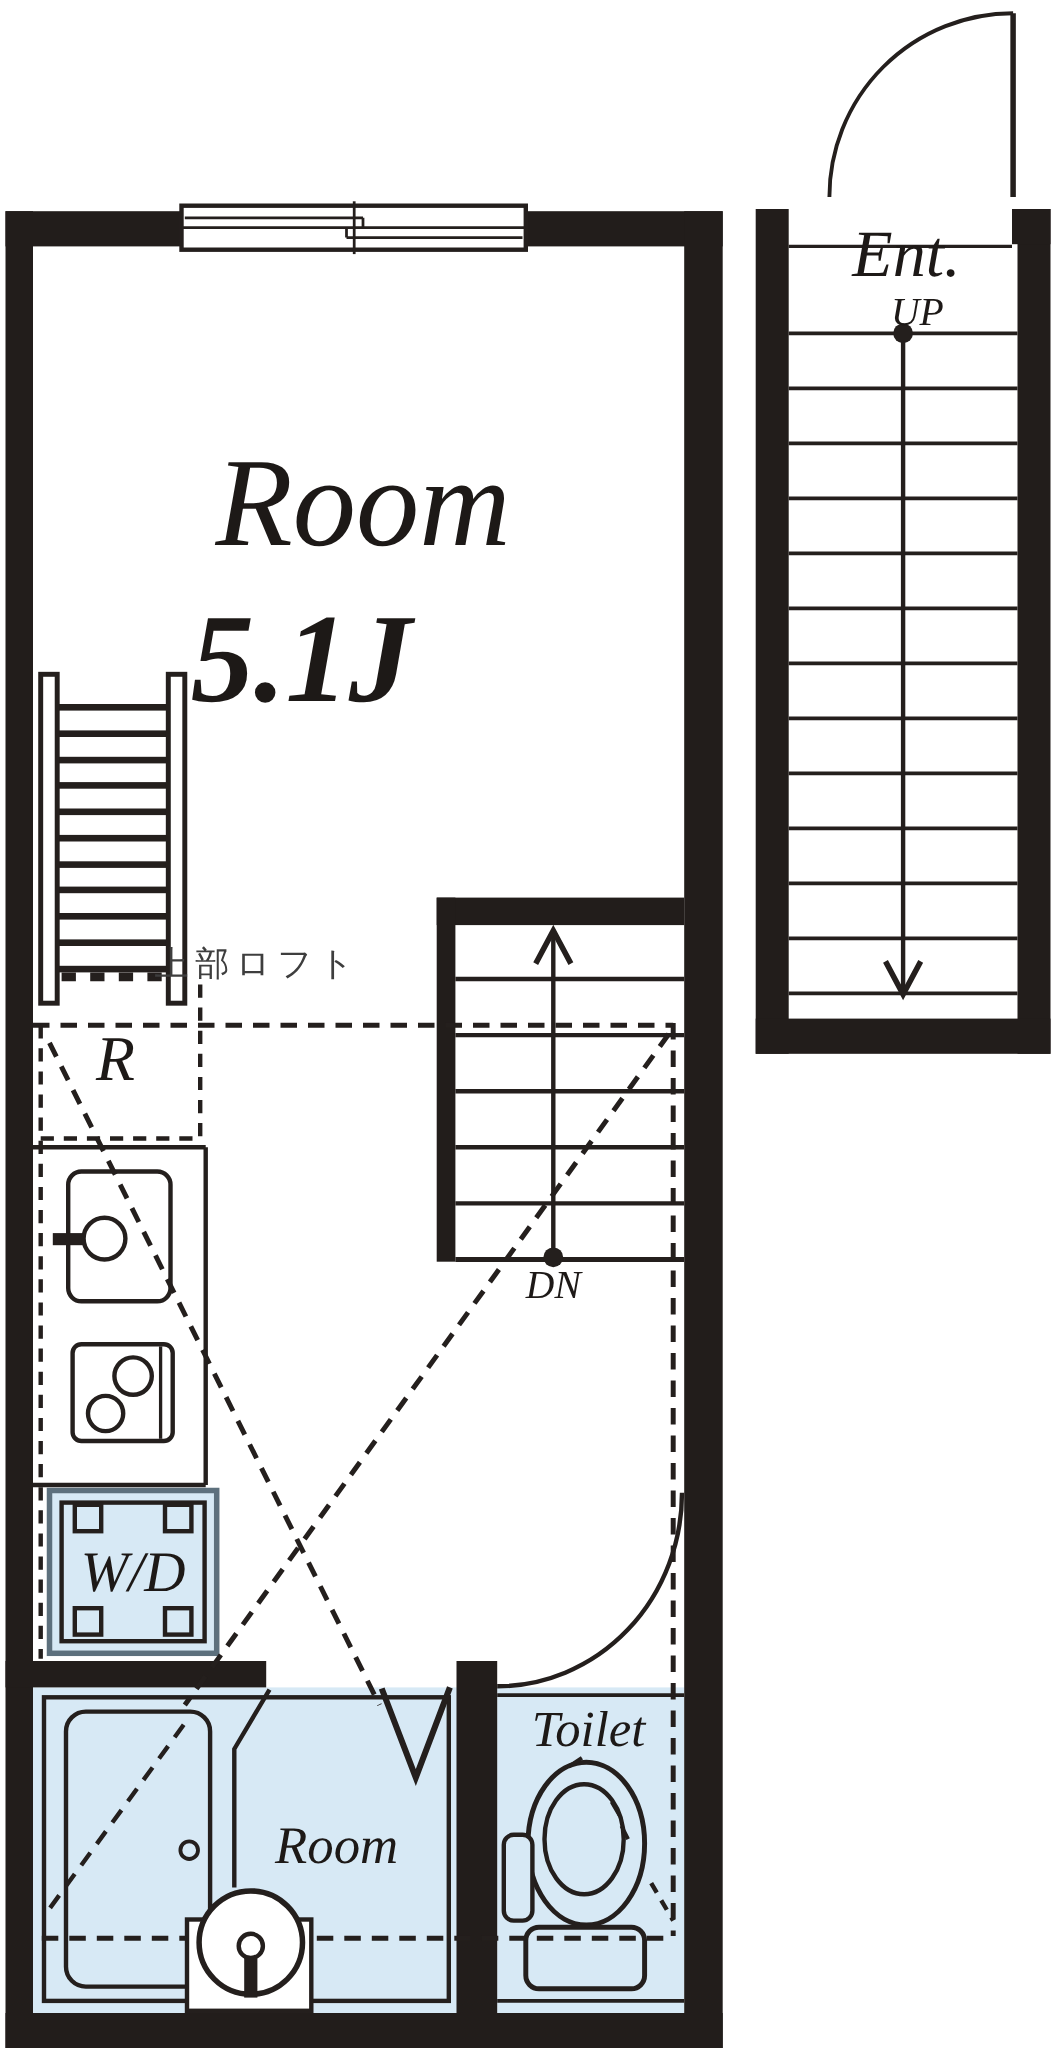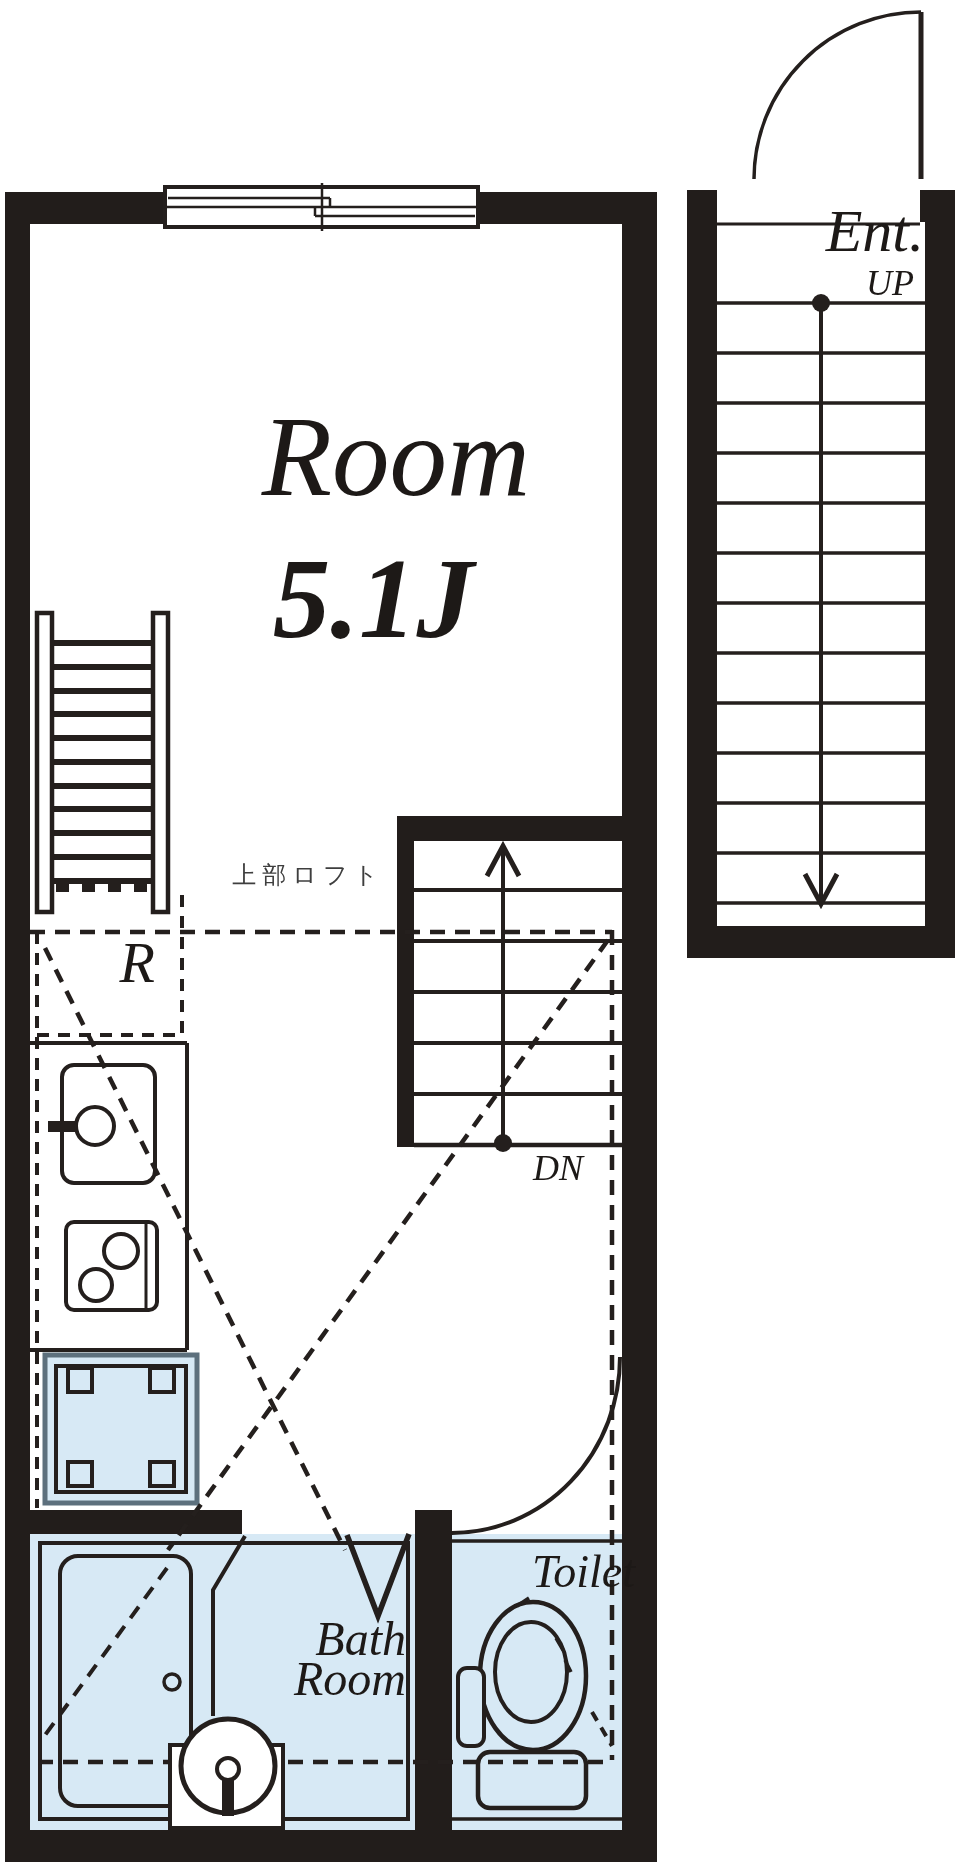--- a/index.html
+++ b/index.html
@@ -1,24 +1,24 @@
 <!DOCTYPE html>
 <html><head>
 <meta charset="utf-8">
 <style>
   html,body{margin:0;padding:0;background:#ffffff;}
   .plan{position:relative;width:960px;height:1862px;background:#ffffff;overflow:hidden;
         font-family:"Liberation Serif", serif;}
   .plan svg{position:absolute;left:0;top:0;}
-  .lbl{position:absolute;color:#1d1917;font-style:italic;line-height:1;text-align:right;
+  .lbl{position:absolute;color:#1d1917;font-style:italic;line-height:1;text-align:center;
        white-space:nowrap;pointer-events:none;}
   .lbl-room      {left:130px;top:399px;width:400px;font-size:115px;}
   .lbl-size      {left:74px; top:541px;width:400px;font-size:115px;font-weight:bold;}
-  .lbl-loft      {left:84px; top:863px;width:300px;font-size:24px;font-style:normal;
-                  font-family:Liberation Serif, serif;color:#3e3e3e;letter-spacing:6px;}
+  .lbl-loft      {left:84px; top:863px;width:300px;font-size:31px;font-style:normal;
+                  font-family:Liberation Mono, monospace;color:#3e3e3e;letter-spacing:6px;}
   .lbl-r         {left:55px; top:934px;width:100px;font-size:58px;}
   .lbl-kitchen   {left:80px; top:1167px;width:300px;font-size:48px;}
   .lbl-dn        {left:423px;top:1150px;width:160px;font-size:36px;}
   .lbl-wd        {left:41px; top:1404px;width:160px;font-size:52px;}
   .lbl-bath1     {left:206px;top:1615px;width:200px;font-size:48px;}
   .lbl-bath2     {left:206px;top:1655px;width:200px;font-size:48px;}
   .lbl-toilet    {left:435px;top:1549px;width:200px;font-size:46px;}
   .lbl-ent       {left:724px;top:201px;width:200px;font-size:60px;}
   .lbl-up        {left:754px;top:265px;width:160px;font-size:36px;font-style:italic;}
 </style>
@@ -161,18 +161,18 @@
       <path d="M620,1357 A168,176 0 0 1 452,1533" stroke-width="4"></path>
       <path d="M347,1535 L378,1616 L409,1534" stroke-width="5.5"></path>
     </g>
   </svg>
 
   <div class="lbl lbl-room">Room</div>
   <div class="lbl lbl-size">5.1J</div>
   <div class="lbl lbl-loft">上部ロフト</div>
   <div class="lbl lbl-r">R</div>
   <div class="lbl lbl-dn">DN</div>
-  <div class="lbl lbl-bath1">Bath</div>
+  <div class="lbl lbl-wd">W/D</div>
   <div class="lbl lbl-bath2">Room</div>
   <div class="lbl lbl-toilet">Toilet</div>
   <div class="lbl lbl-ent">Ent.</div>
   <div class="lbl lbl-up">UP</div>
 </div>
 
 </body></html>

